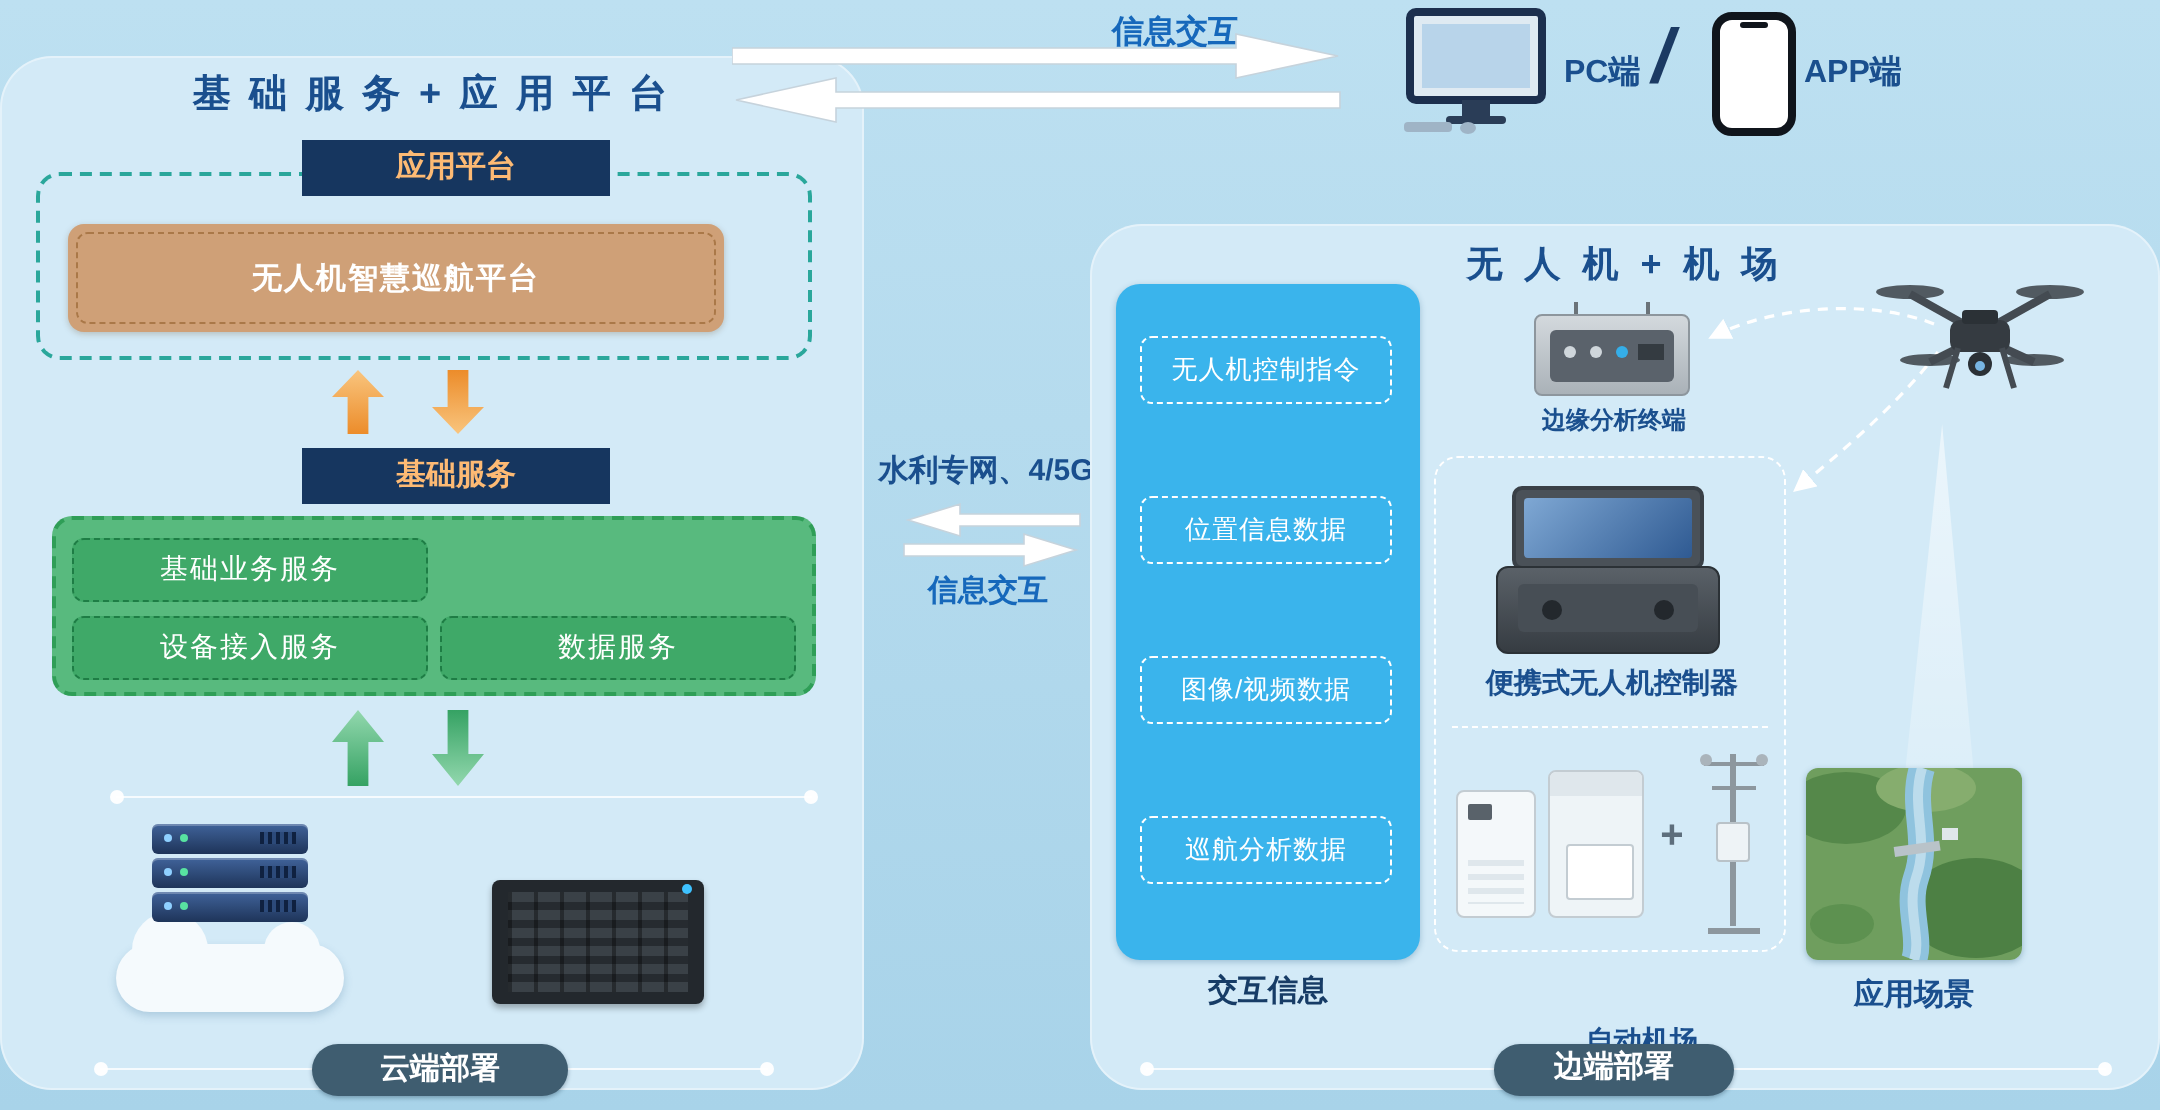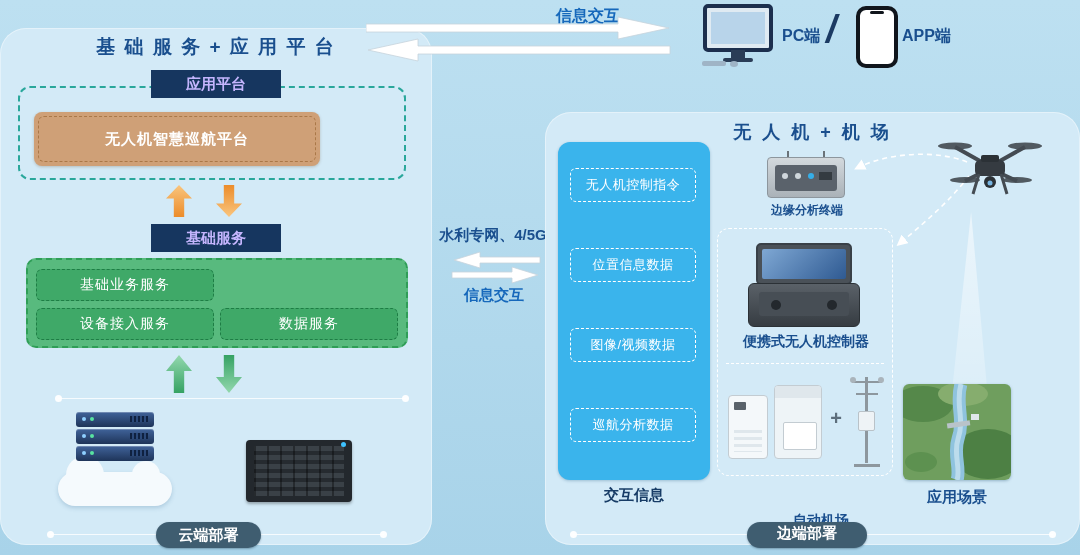--- a/index.html
+++ b/index.html
@@ -9,26 +9,26 @@
 
   
   .panel{position:absolute;background:#d3eaf7;border-radius:26px;box-shadow:inset 0 0 0 1px rgba(255,255,255,.4);}
   .panel-left{left:0;top:28px;width:432px;height:517px;}
   .panel-right{left:545px;top:112px;width:535px;height:433px;}
 
   .big-title{position:absolute;text-align:center;font-weight:bold;color:#1a4f8e;}
   .pl-title{left:0;top:6px;width:100%;font-size:19px;letter-spacing:2px;}
   .pr-title{left:0;top:8px;width:100%;font-size:18px;letter-spacing:3px;}
 
-  .hdr{position:absolute;width:130px;height:28px;background:#16365f;color:#c4b5fd;font-size:15px;font-weight:bold;text-align:center;line-height:28px;z-index:2;}
+  .hdr{position:absolute;width:154px;height:28px;background:#16365f;color:#fdba74;font-size:15px;font-weight:bold;text-align:center;line-height:28px;z-index:2;}
   .app-hdr{left:151px;top:42px;}
   .base-hdr{left:151px;top:196px;}
 
   .app-dashed{position:absolute;left:18px;top:58px;width:388px;height:94px;border:2px dashed #2aa79b;border-radius:12px;}
-  .tan-box{position:absolute;left:34px;top:84px;width:286px;height:54px;background:#cfa077;border-radius:8px;box-shadow:0 1px 3px rgba(90,60,20,.25);}
+  .tan-box{position:absolute;left:34px;top:84px;width:328px;height:54px;background:#cfa077;border-radius:8px;box-shadow:0 1px 3px rgba(90,60,20,.25);}
   .tan-inner{position:absolute;inset:4px;border:1.5px dashed #aa7848;border-radius:6px;display:flex;align-items:center;justify-content:center;color:#fff;font-size:15px;font-weight:bold;letter-spacing:1px;}
 
   .green-dashed{position:absolute;left:26px;top:230px;width:382px;height:90px;border:2px dashed #2f9e57;background:#58ba7e;border-radius:10px;}
   .gbox{position:absolute;width:178px;height:32px;background:#3fa968;border:1.5px dashed #1e7d45;border-radius:6px;color:#fff;font-size:14px;display:flex;align-items:center;justify-content:center;letter-spacing:1px;}
   .g1{left:8px;top:9px;} .g2{left:192px;top:9px;} .g3{left:8px;top:48px;} .g4{left:192px;top:48px;}
 
   
   .varrow{position:absolute;width:26px;}
   .varrow.up{clip-path:polygon(50% 0,100% 42%,70% 42%,70% 100%,30% 100%,30% 42%,0 42%);}
   .varrow.down{clip-path:polygon(50% 100%,100% 58%,70% 58%,70% 0,30% 0,30% 58%,0 58%);}
@@ -43,21 +43,21 @@
 
   
   .sep{position:absolute;border-top:1.5px solid rgba(255,255,255,.8);}
   .sep::before,.sep::after{content:"";position:absolute;top:-4.5px;width:7px;height:7px;border-radius:50%;background:rgba(255,255,255,.95);}
   .sep::before{left:-3px;} .sep::after{right:-3px;}
   .sep-mid{left:58px;top:370px;width:348px;}
   .sep-bot-l{left:50px;top:506px;width:334px;}
   .sep-bot-r{left:28px;top:422px;width:480px;}
 
   .pill{position:absolute;height:26px;background:#3f5d70;border-radius:13px;color:#fff;font-size:15px;font-weight:bold;text-align:center;line-height:26px;z-index:3;box-shadow:0 1px 2px rgba(20,50,70,.35);}
-  .pill-l{left:156px;top:494px;width:105px;}
+  .pill-l{left:156px;top:494px;width:128px;}
   .pill-r{left:202px;top:410px;width:120px;font-family:Liberation Mono, monospace;}
 
   
   .cloud-server{position:absolute;left:58px;top:374px;width:114px;height:104px;}
   .srv-bar{position:absolute;left:18px;width:78px;height:15px;border-radius:3px;background:linear-gradient(180deg,#40639a,#1e3459);box-shadow:inset 0 1px 0 rgba(255,255,255,.25);}
   .sb1{top:10px;} .sb2{top:27px;} .sb3{top:44px;}
   .srv-bar::before{content:"";position:absolute;left:6px;top:5px;width:4px;height:4px;border-radius:50%;background:#8fd0ff;box-shadow:8px 0 0 #58e3a1;}
   .srv-bar::after{content:"";position:absolute;right:6px;top:4px;width:18px;height:6px;background:repeating-linear-gradient(90deg,#0f2140 0 2px,#2c4a7a 2px 4px);}
   .cloud{position:absolute;left:0;bottom:0;width:114px;height:34px;background:#f5fafd;border-radius:17px;box-shadow:0 2px 4px rgba(60,110,150,.25);}
   .cloud::before{content:"";position:absolute;left:8px;top:-16px;width:38px;height:38px;border-radius:50%;background:#f5fafd;}

